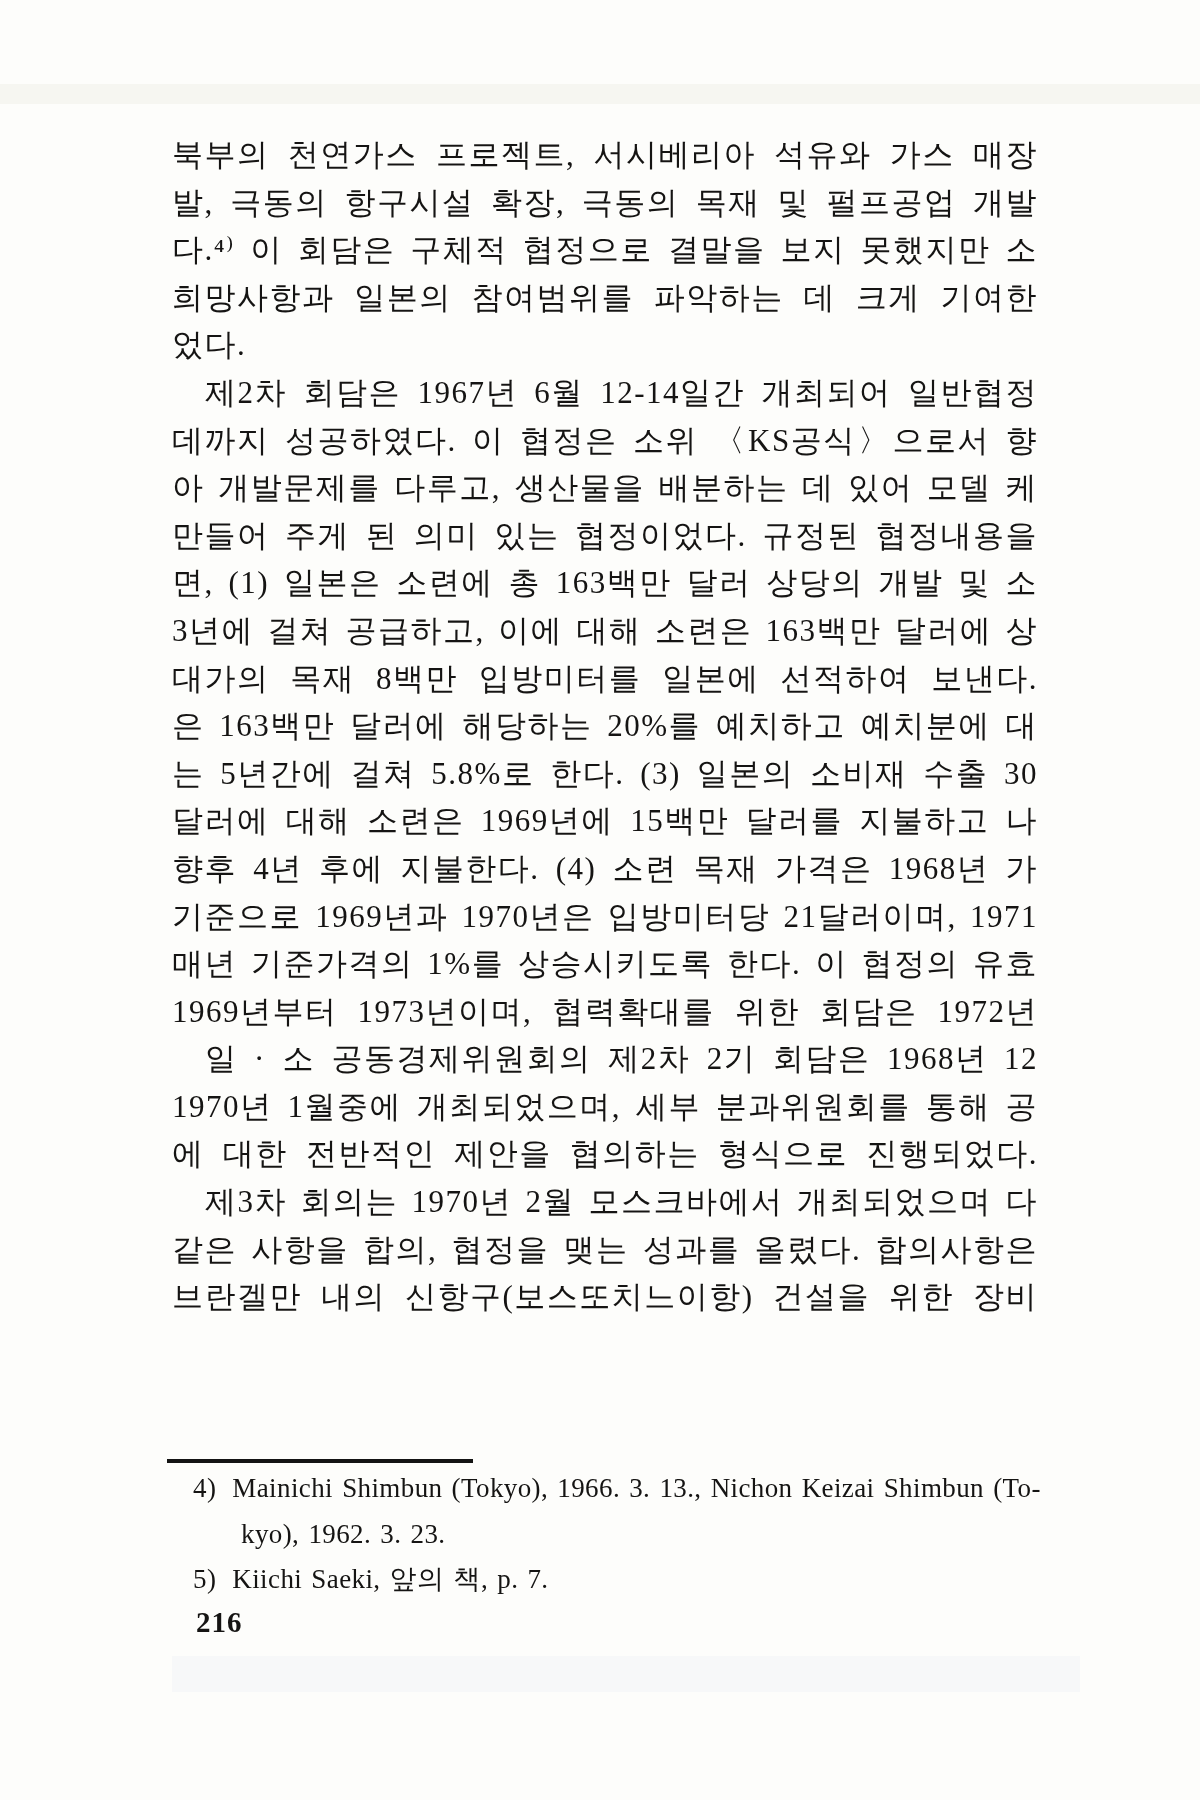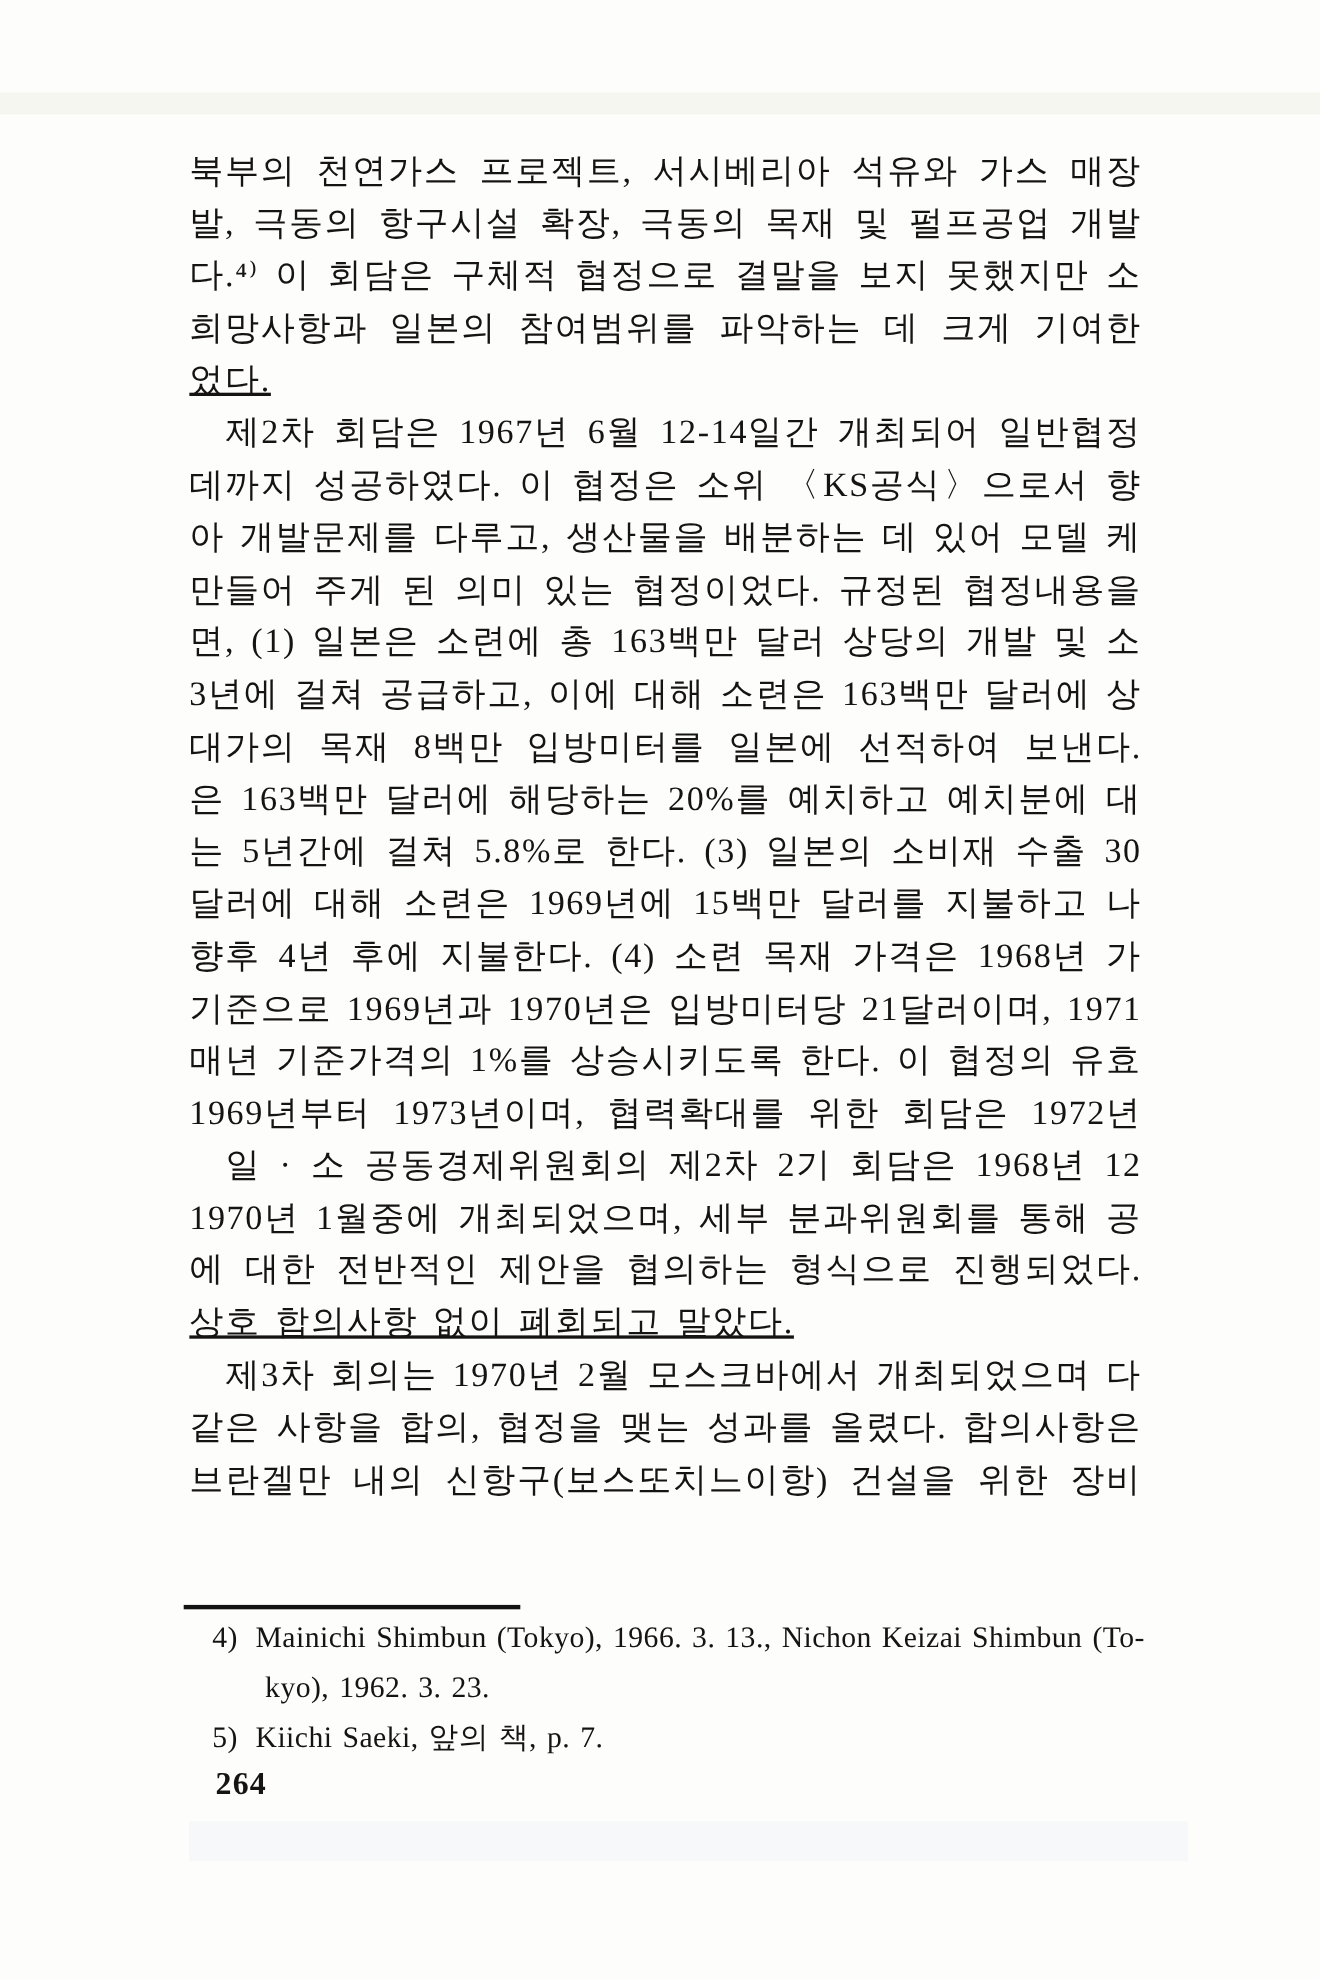--- a/index.html
+++ b/index.html
@@ -32,21 +32,21 @@
     line-height: 47.6px;
     height: 47.6px;
     letter-spacing: 1.5px;
     word-spacing: 4px;
     white-space: normal;
     text-align: justify;
     text-align-last: justify;
     overflow: hidden;
     font-variant-numeric: oldstyle-nums;
   }
-  .line.end { text-align: center; text-align-last: left; text-decoration: underline; }
+  .line.end { text-align: center; text-align-last: left; }
   .line.indent { padding-left: 33px; box-sizing: border-box; }
 
   .fn-sep {
     position: absolute; left: 167px; top: 1459px;
     width: 306px; height: 4px; background: #131313;
   }
   .footnotes {
     position: absolute; left: 193px; top: 1466px; width: 866px;
     font-size: 27px; font-weight: 500; line-height: 45.5px;
     letter-spacing: .4px; word-spacing: 2px;
@@ -86,35 +86,34 @@
     <div class="line">은 163백만 달러에 해당하는 20%를 예치하고 예치분에 대한 이자</div>
     <div class="line">는 5년간에 걸쳐 5.8%로 한다. (3) 일본의 소비재 수출 30백만</div>
     <div class="line">달러에 대해 소련은 1969년에 15백만 달러를 지불하고 나머지는</div>
     <div class="line">향후 4년 후에 지불한다. (4) 소련 목재 가격은 1968년 가격을</div>
     <div class="line">기준으로 1969년과 1970년은 입방미터당 21달러이며, 1971년부터</div>
     <div class="line">매년 기준가격의 1%를 상승시키도록 한다. 이 협정의 유효기간은</div>
     <div class="line">1969년부터 1973년이며, 협력확대를 위한 회담은 1972년 말에</div>
     <div class="line indent">일 · 소 공동경제위원회의 제2차 2기 회담은 1968년 12월부터</div>
     <div class="line">1970년 1월중에 개최되었으며, 세부 분과위원회를 통해 공동사업</div>
     <div class="line">에 대한 전반적인 제안을 협의하는 형식으로 진행되었다. 그러나</div>
-    <div class="line end">상호 합의사항 없이 폐회되고 말았다.</div>
     <div class="line indent">제3차 회의는 1970년 2월 모스크바에서 개최되었으며 다음과</div>
     <div class="line">같은 사항을 합의, 협정을 맺는 성과를 올렸다. 합의사항은 (1)</div>
     <div class="line">브란겔만 내의 신항구(보스또치느이항) 건설을 위한 장비와 자재</div>
   </div>
 
   <div class="fn-sep"></div>
 
   <div class="footnotes">
     <div class="fn-line">
       <span class="fn-marker">4)</span><span>Mainichi Shimbun (Tokyo), 1966. 3. 13., Nichon Keizai Shimbun (To-</span>
     </div>
     <div class="fn-line fn-cont">
       <span>kyo), 1962. 3. 23.</span>
     </div>
     <div class="fn-line">
       <span class="fn-marker">5)</span><span>Kiichi Saeki, 앞의 책, p. 7.</span>
     </div>
   </div>
 
-  <div class="page-number">264</div>
+  <div class="page-number">216</div>
 
 </div>
 
 </body></html>

